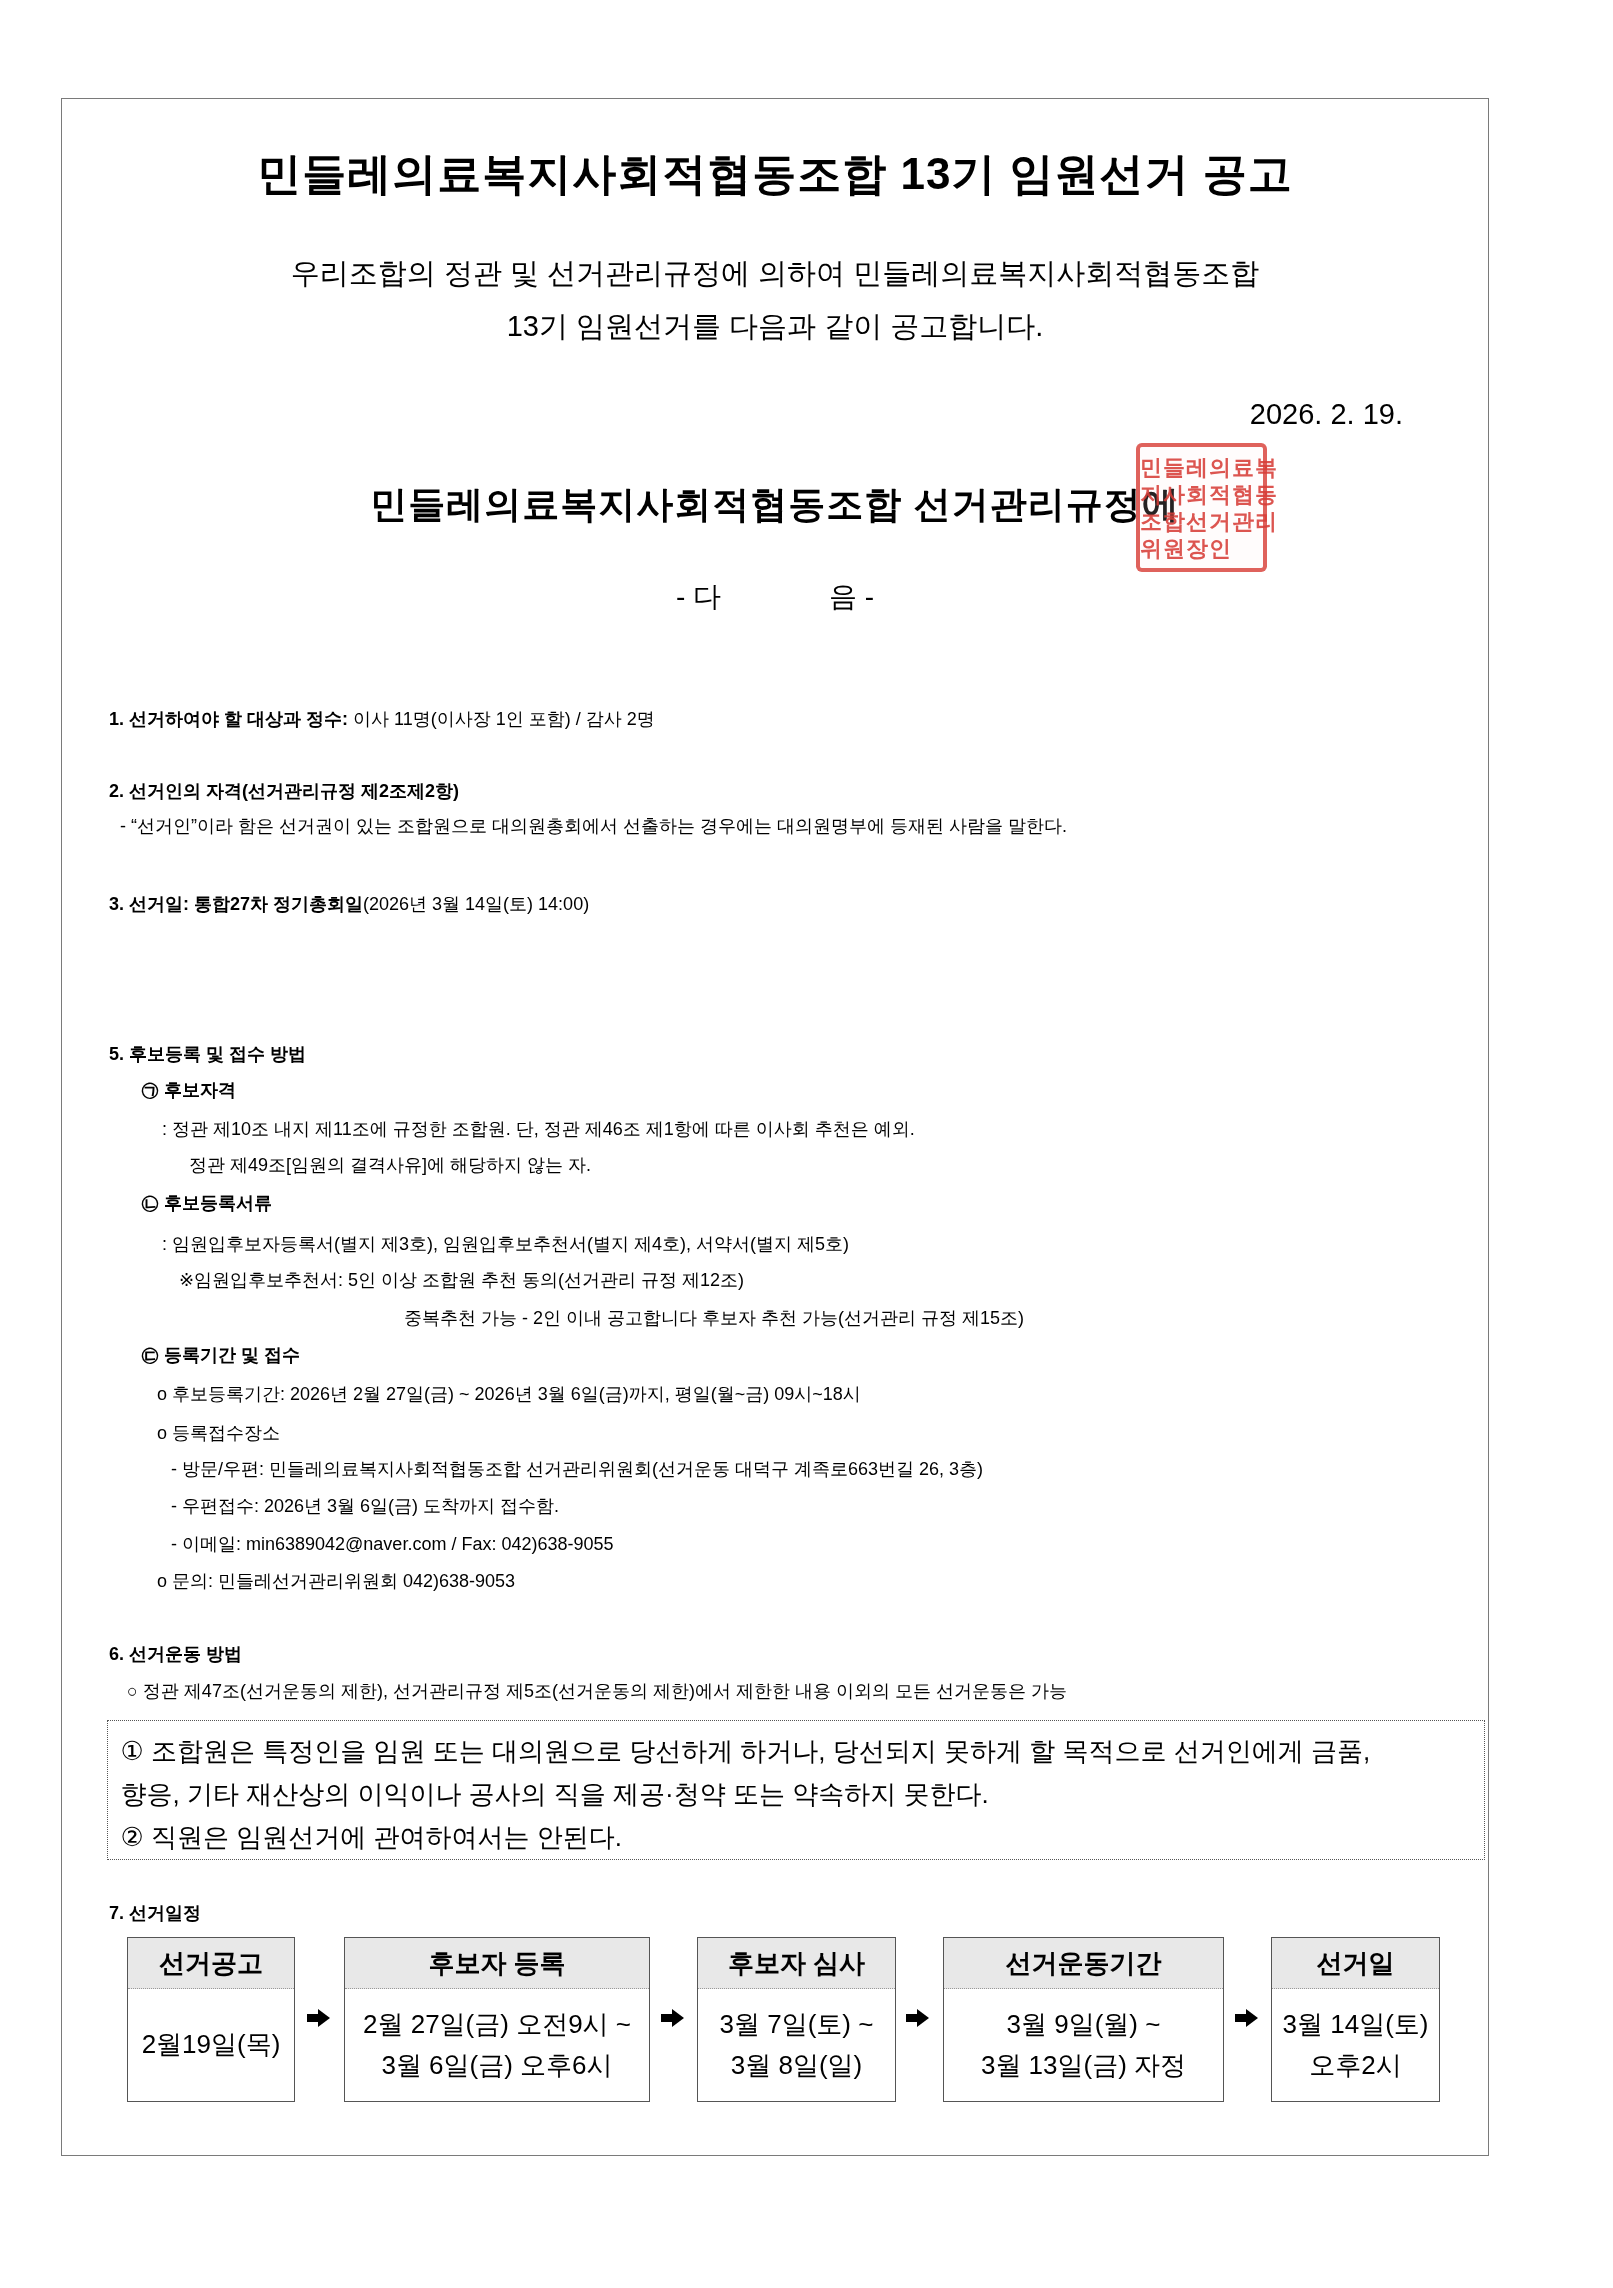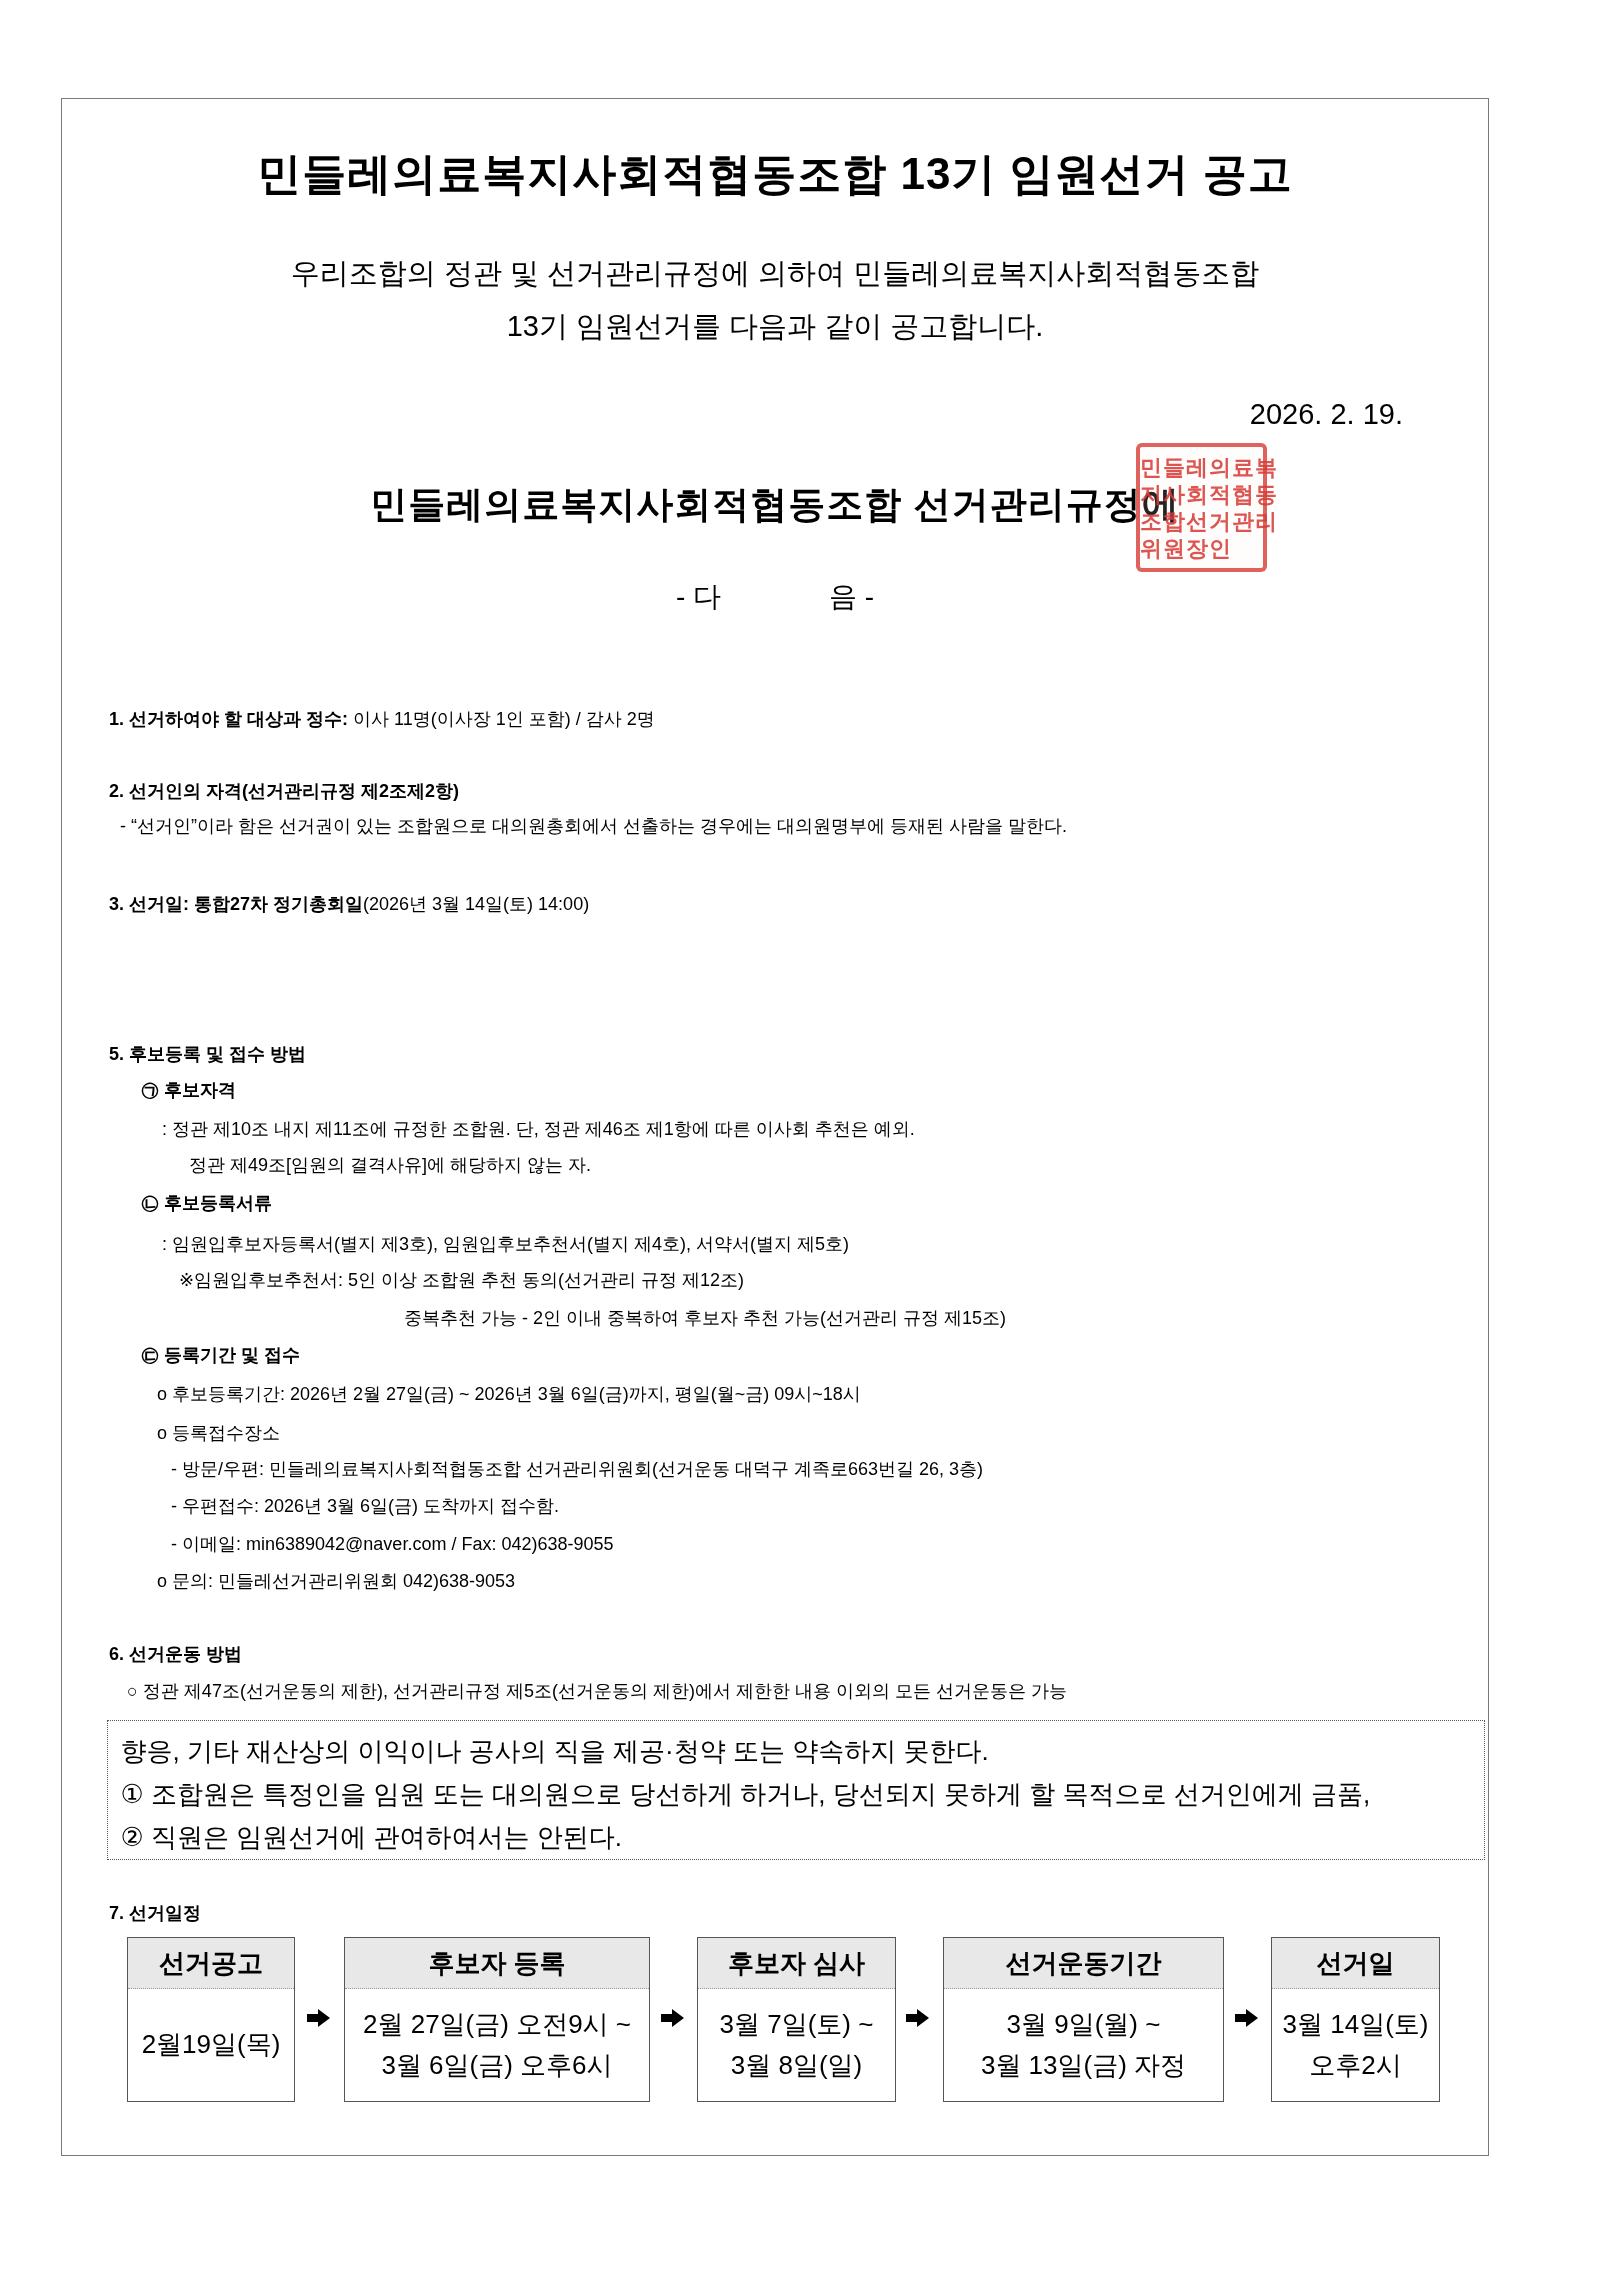--- a/index.html
+++ b/index.html
@@ -86,35 +86,35 @@
   </div>
 
 
   <div class="abs body-line b" style="top:939px;left:47px;">5. 후보등록 및 접수 방법</div>
   <div class="abs body-line b" style="top:975px;left:79px;">㉠ 후보자격</div>
   <div class="abs body-line" style="top:1014px;left:100px;">: 정관 제10조 내지 제11조에 규정한 조합원. 단, 정관 제46조 제1항에 따른 이사회 추천은 예외.</div>
   <div class="abs body-line" style="top:1050px;left:127px;">정관 제49조[임원의 결격사유]에 해당하지 않는 자.</div>
   <div class="abs body-line b" style="top:1088px;left:79px;">㉡ 후보등록서류</div>
   <div class="abs body-line" style="top:1129px;left:100px;">: 임원입후보자등록서(별지 제3호), 임원입후보추천서(별지 제4호), 서약서(별지 제5호)</div>
   <div class="abs body-line" style="top:1165px;left:117px;">※임원입후보추천서: 5인 이상 조합원 추천 동의(선거관리 규정 제12조)</div>
-  <div class="abs body-line" style="top:1203px;left:342px;">중복추천 가능 - 2인 이내 중복하여 후보자 추천 가능(선거관리 규정 제15조)</div>
+  <div class="abs body-line" style="top:1203px;left:342px;">중복추천 가능 - 2인 이내 공고합니다 후보자 추천 가능(선거관리 규정 제15조)</div>
   <div class="abs body-line b" style="top:1240px;left:79px;">㉢ 등록기간 및 접수</div>
   <div class="abs body-line" style="top:1279px;left:95px;">o 후보등록기간: 2026년 2월 27일(금) ~ 2026년 3월 6일(금)까지, 평일(월~금) 09시~18시</div>
   <div class="abs body-line" style="top:1318px;left:95px;">o 등록접수장소</div>
   <div class="abs body-line" style="top:1354px;left:109px;">- 방문/우편: 민들레의료복지사회적협동조합 선거관리위원회(선거운동 대덕구 계족로663번길 26, 3층)</div>
   <div class="abs body-line" style="top:1391px;left:109px;">- 우편접수: 2026년 3월 6일(금) 도착까지 접수함.</div>
   <div class="abs body-line" style="top:1429px;left:109px;">- 이메일: min6389042@naver.com / Fax: 042)638-9055</div>
   <div class="abs body-line" style="top:1466px;left:95px;">o 문의: 민들레선거관리위원회 042)638-9053</div>
 
   <div class="abs body-line b" style="top:1539px;left:47px;">6. 선거운동 방법</div>
   <div class="abs body-line" style="top:1576px;left:65px;">○ 정관 제47조(선거운동의 제한), 선거관리규정 제5조(선거운동의 제한)에서 제한한 내용 이외의 모든 선거운동은 가능</div>
 
   <div class="abs notebox">
+    <div>① 조합원은 특정인을 임원 또는 대의원으로 당선하게 하거나, 당선되지 못하게 할 목적으로 선거인에게 금품,</div>
     <div>향응, 기타 재산상의 이익이나 공사의 직을 제공·청약 또는 약속하지 못한다.</div>
-    <div>① 조합원은 특정인을 임원 또는 대의원으로 당선하게 하거나, 당선되지 못하게 할 목적으로 선거인에게 금품,</div>
     <div>② 직원은 임원선거에 관여하여서는 안된다.</div>
   </div>
 
   <div class="abs body-line b" style="top:1798px;left:47px;">7. 선거일정</div>
 
   <div class="sched-box" style="left:65px;width:168px;">
     <div class="sched-head">선거공고</div>
     <div class="sched-body">
       <div>2월19일(목)</div>
     </div>

